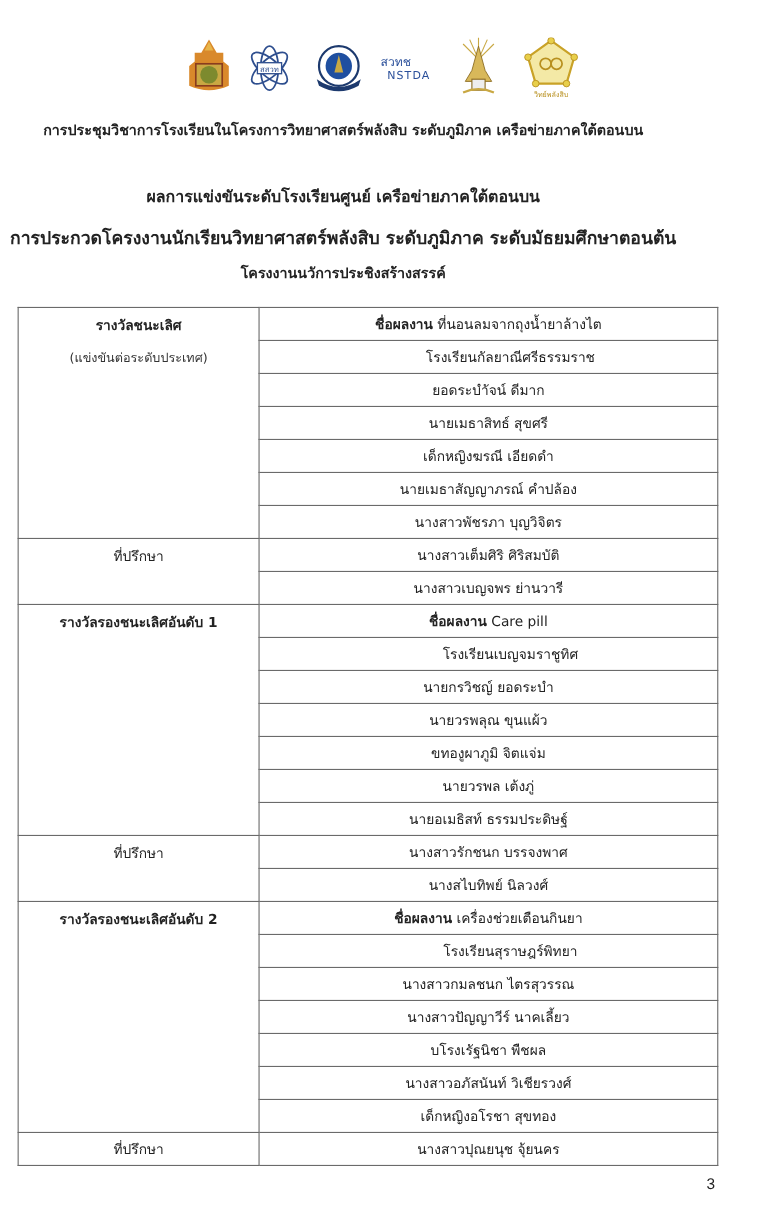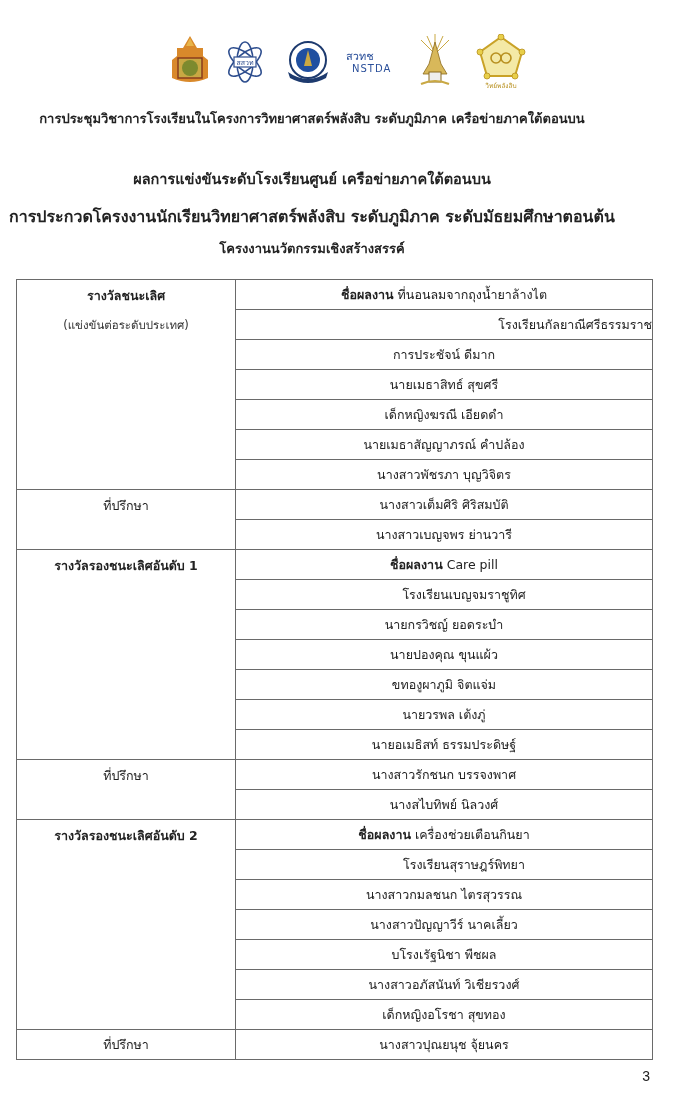--- a/index.html
+++ b/index.html
@@ -82,37 +82,37 @@
       <circle cx="21" cy="24" r="5" fill="none" stroke="#b8901f" stroke-width="1.6"></circle>
       <circle cx="31" cy="24" r="5" fill="none" stroke="#b8901f" stroke-width="1.6"></circle>
       <text x="26" y="54" font-size="6.5" text-anchor="middle" fill="#b8901f" font-family="DejaVu Sans, sans-serif">วิทย์พลังสิบ</text>
     </svg>
   </div>
 </div>
 
 <div class="h1 bold" style="top:108px; font-size:13px;">การประชุมวิชาการโรงเรียนในโครงการวิทยาศาสตร์พลังสิบ ระดับภูมิภาค เครือข่ายภาคใต้ตอนบน</div>
 <div class="h1 bold" style="top:167px; font-size:14.5px;">ผลการแข่งขันระดับโรงเรียนศูนย์ เครือข่ายภาคใต้ตอนบน</div>
 <div class="h1 bold" style="top:204px; font-size:16px;">การประกวดโครงงานนักเรียนวิทยาศาสตร์พลังสิบ ระดับภูมิภาค ระดับมัธยมศึกษาตอนต้น</div>
-<div class="h1 bold" style="top:238px; font-size:13px;">โครงงานนวัตกรรมเชิงสร้างสรรค์</div>
+<div class="h1 bold" style="top:238px; font-size:13px;">โครงงานนวัการประชิงสร้างสรรค์</div>
 
 <table class="results">
   <tbody>
 
     <tr>
       <td class="left" rowspan="7">
         <div class="bold">รางวัลชนะเลิศ</div>
         <div class="sub">(แข่งขันต่อระดับประเทศ)</div>
       </td>
       <td><span class="bold">ชื่อผลงาน</span> <span>ที่นอนลมจากถุงน้ำยาล้างไต</span></td>
     </tr>
     <tr>
-        <td style="padding-left:40px;text-align:right;">โรงเรียนกัลยาณีศรีธรรมราช</td>
-      </tr>
-    <tr>
-        <td>การประชัจน์ ดีมาก</td>
+        <td style="padding-left:40px;">โรงเรียนกัลยาณีศรีธรรมราช</td>
+      </tr>
+    <tr>
+        <td>ยอดระบำัจน์ ดีมาก</td>
       </tr>
     <tr>
         <td>นายเมธาสิทธ์ สุขศรี</td>
       </tr>
     <tr>
         <td>เด็กหญิงฆรณี เอียดดำ</td>
       </tr>
     <tr>
         <td>นายเมธาสัญญาภรณ์ คำปล้อง</td>
       </tr>
@@ -135,21 +135,21 @@
       </td>
       <td><span class="bold">ชื่อผลงาน</span> <span>Care pill</span></td>
     </tr>
     <tr>
         <td style="padding-left:40px;">โรงเรียนเบญจมราชูทิศ</td>
       </tr>
     <tr>
         <td>นายกรวิชญ์ ยอดระบำ</td>
       </tr>
     <tr>
-        <td>นายปองคุณ ขุนแผ้ว</td>
+        <td>นายวรพลุณ ขุนแผ้ว</td>
       </tr>
     <tr>
         <td>ขทองูผาภูมิ จิตแจ่ม</td>
       </tr>
     <tr>
         <td>นายวรพล เต้งภู่</td>
       </tr>
     <tr>
         <td>นายอเมธิสท์ ธรรมประดิษฐ์</td>
       </tr>

